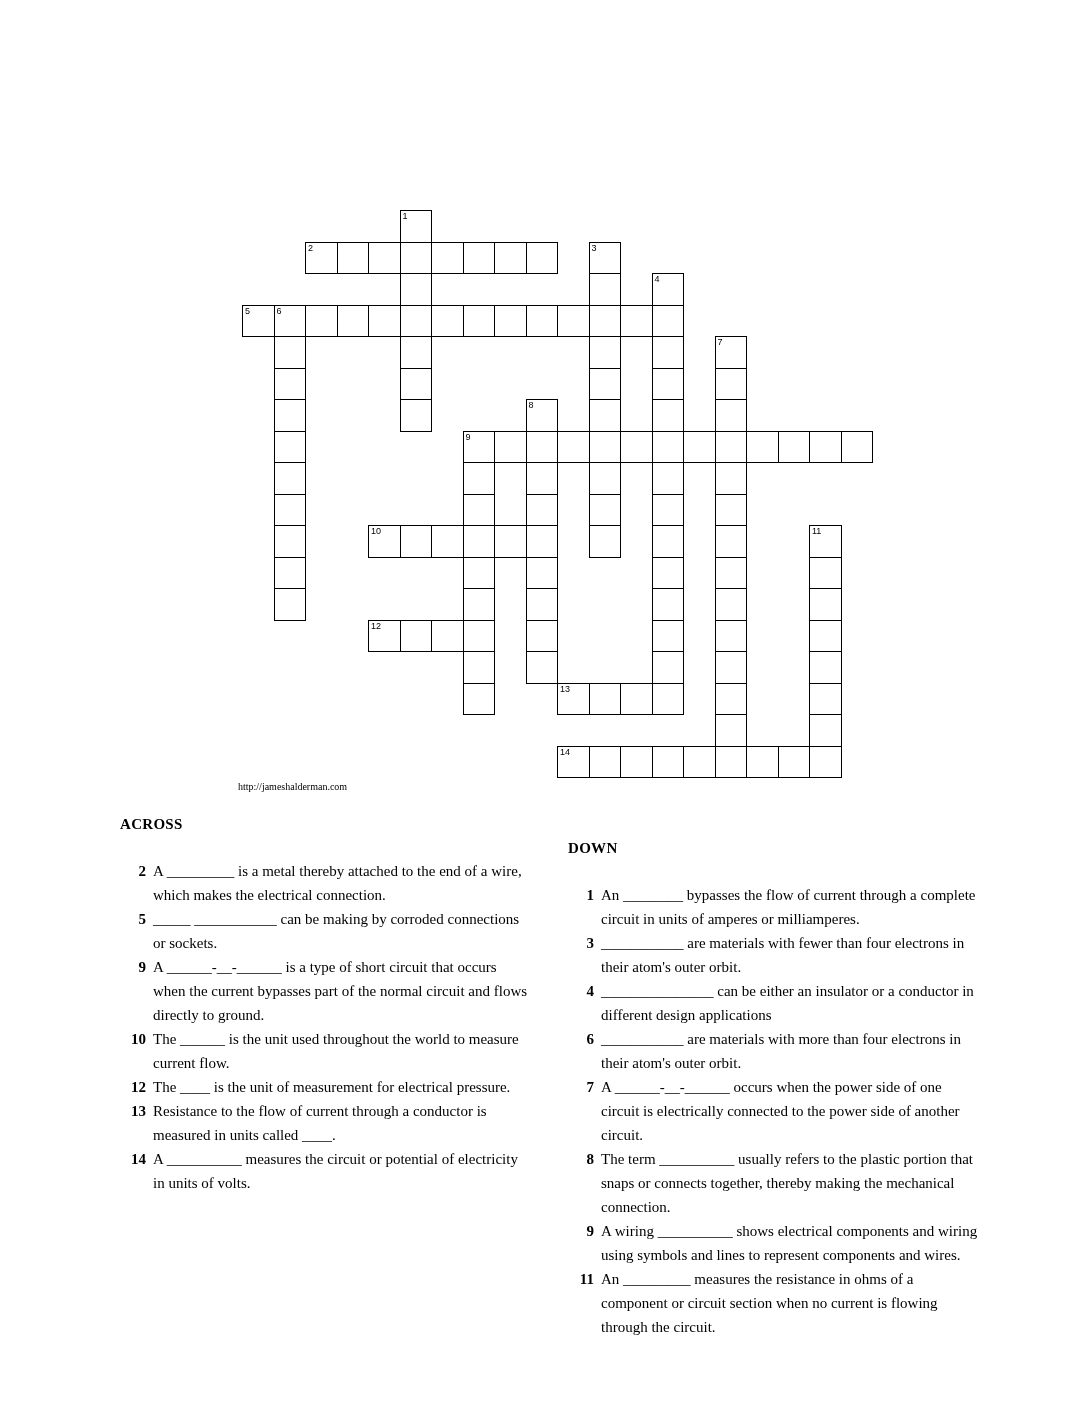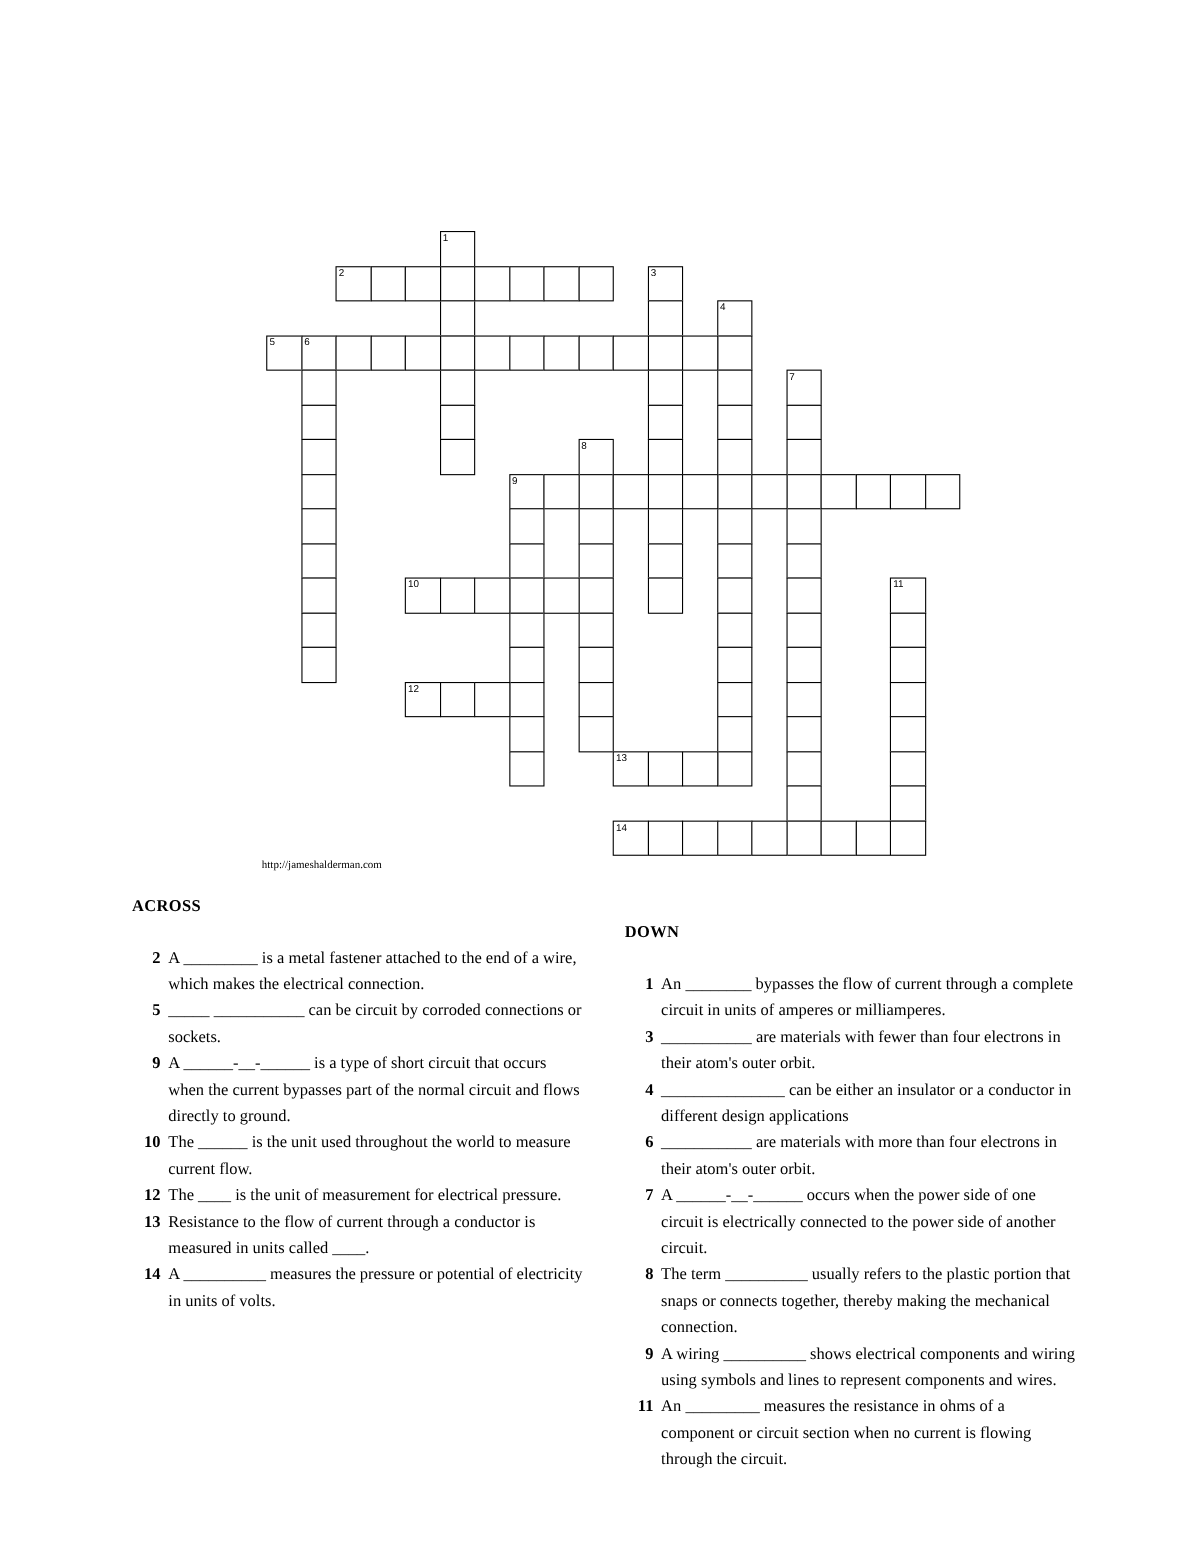--- a/index.html
+++ b/index.html
@@ -216,45 +216,45 @@
       <div class="cell" style="left: 535.5px; top: 535.5px; width: 32.5px; height: 32.5px;"></div>
     </div>
 
   <div class="caption">http://jameshalderman.com</div>
 
   <div class="clue-col across">
     <div class="clue-header">ACROSS</div>
     <div id="across-list">
         <div class="clue">
           <div class="clue-num">2</div>
-          <div class="clue-text">A _________ is a metal fastener attached to the end of a wire, which makes the electrical connection.</div>
+          <div class="clue-text">A _________ is a metal thereby attached to the end of a wire, which makes the electrical connection.</div>
         </div>
         <div class="clue">
           <div class="clue-num">5</div>
-          <div class="clue-text">_____ ___________ can be circuit by corroded connections or sockets.</div>
+          <div class="clue-text">_____ ___________ can be making by corroded connections or sockets.</div>
         </div>
         <div class="clue">
           <div class="clue-num">9</div>
           <div class="clue-text">A ______-__-______ is a type of short circuit that occurs when the current bypasses part of the normal circuit and flows directly to ground.</div>
         </div>
         <div class="clue">
           <div class="clue-num">10</div>
           <div class="clue-text">The ______ is the unit used throughout the world to measure current flow.</div>
         </div>
         <div class="clue">
           <div class="clue-num">12</div>
           <div class="clue-text">The ____ is the unit of measurement for electrical pressure.</div>
         </div>
         <div class="clue">
           <div class="clue-num">13</div>
           <div class="clue-text">Resistance to the flow of current through a conductor is measured in units called ____.</div>
         </div>
         <div class="clue">
           <div class="clue-num">14</div>
-          <div class="clue-text">A __________ measures the pressure or potential of electricity in units of volts.</div>
+          <div class="clue-text">A __________ measures the circuit or potential of electricity in units of volts.</div>
         </div>
       </div>
   </div>
 
   <div class="clue-col down">
     <div class="clue-header">DOWN</div>
     <div id="down-list">
         <div class="clue">
           <div class="clue-num">1</div>
           <div class="clue-text">An ________ bypasses the flow of current through a complete circuit in units of amperes or milliamperes.</div>

